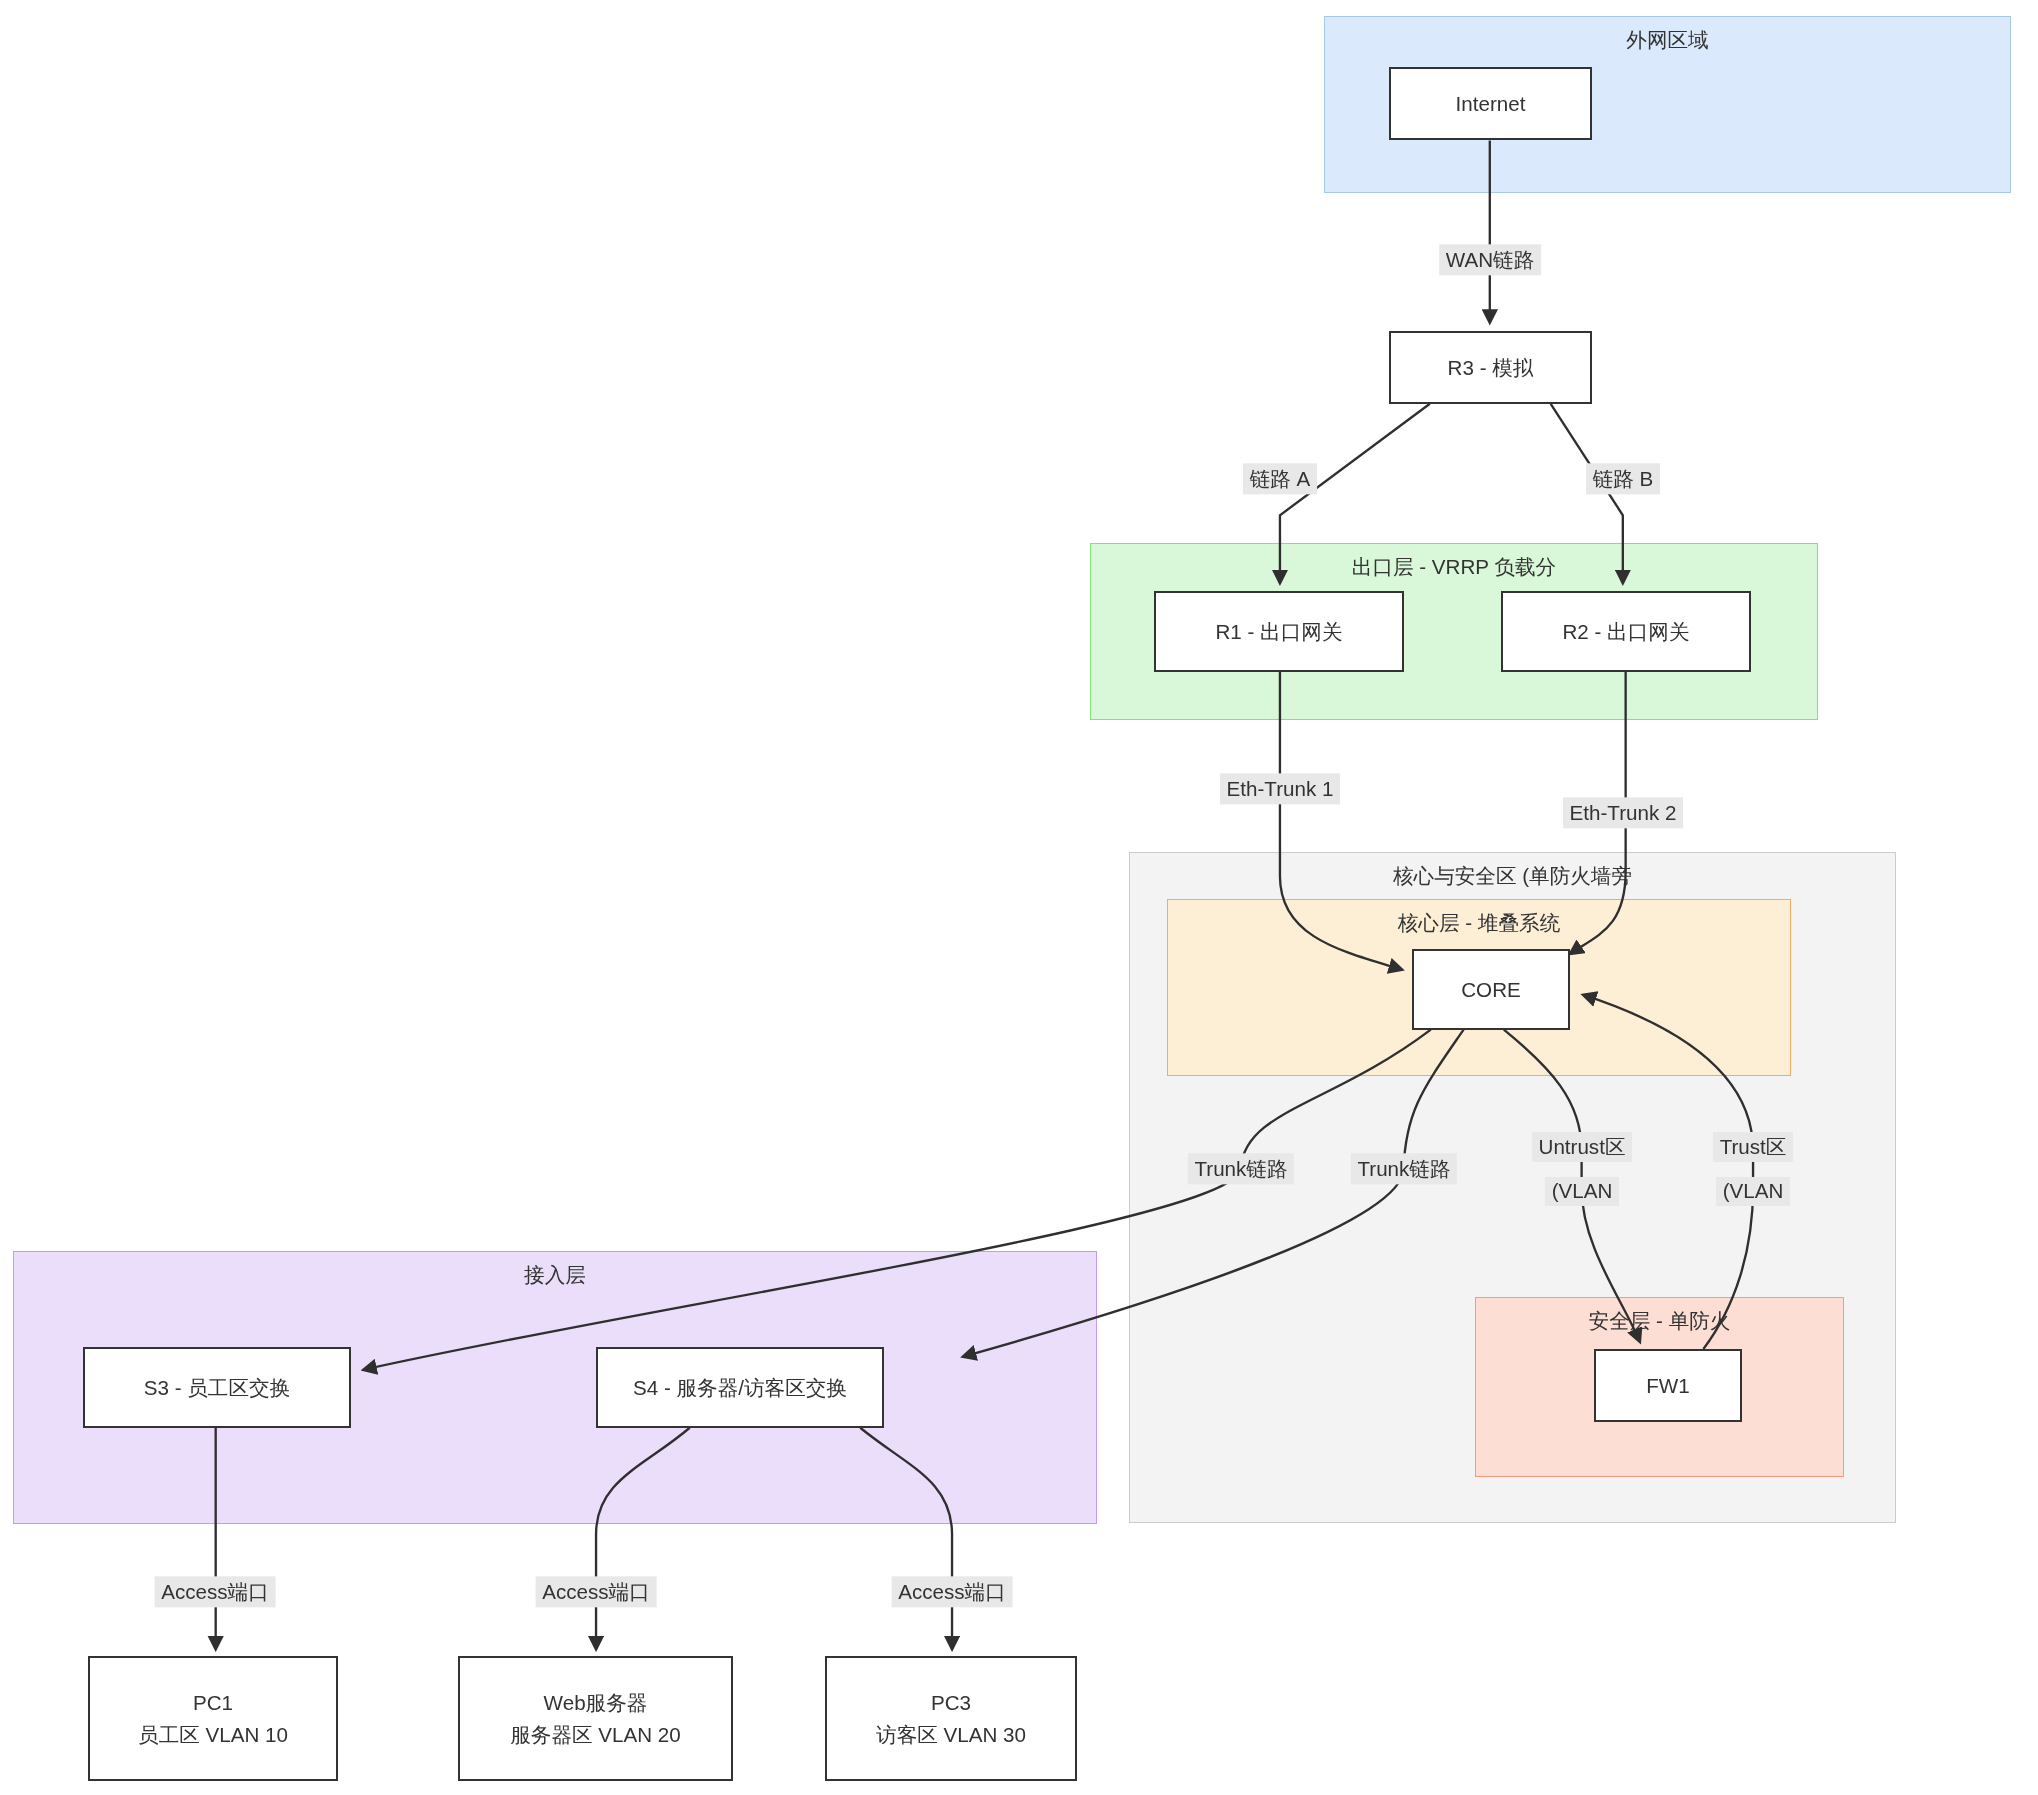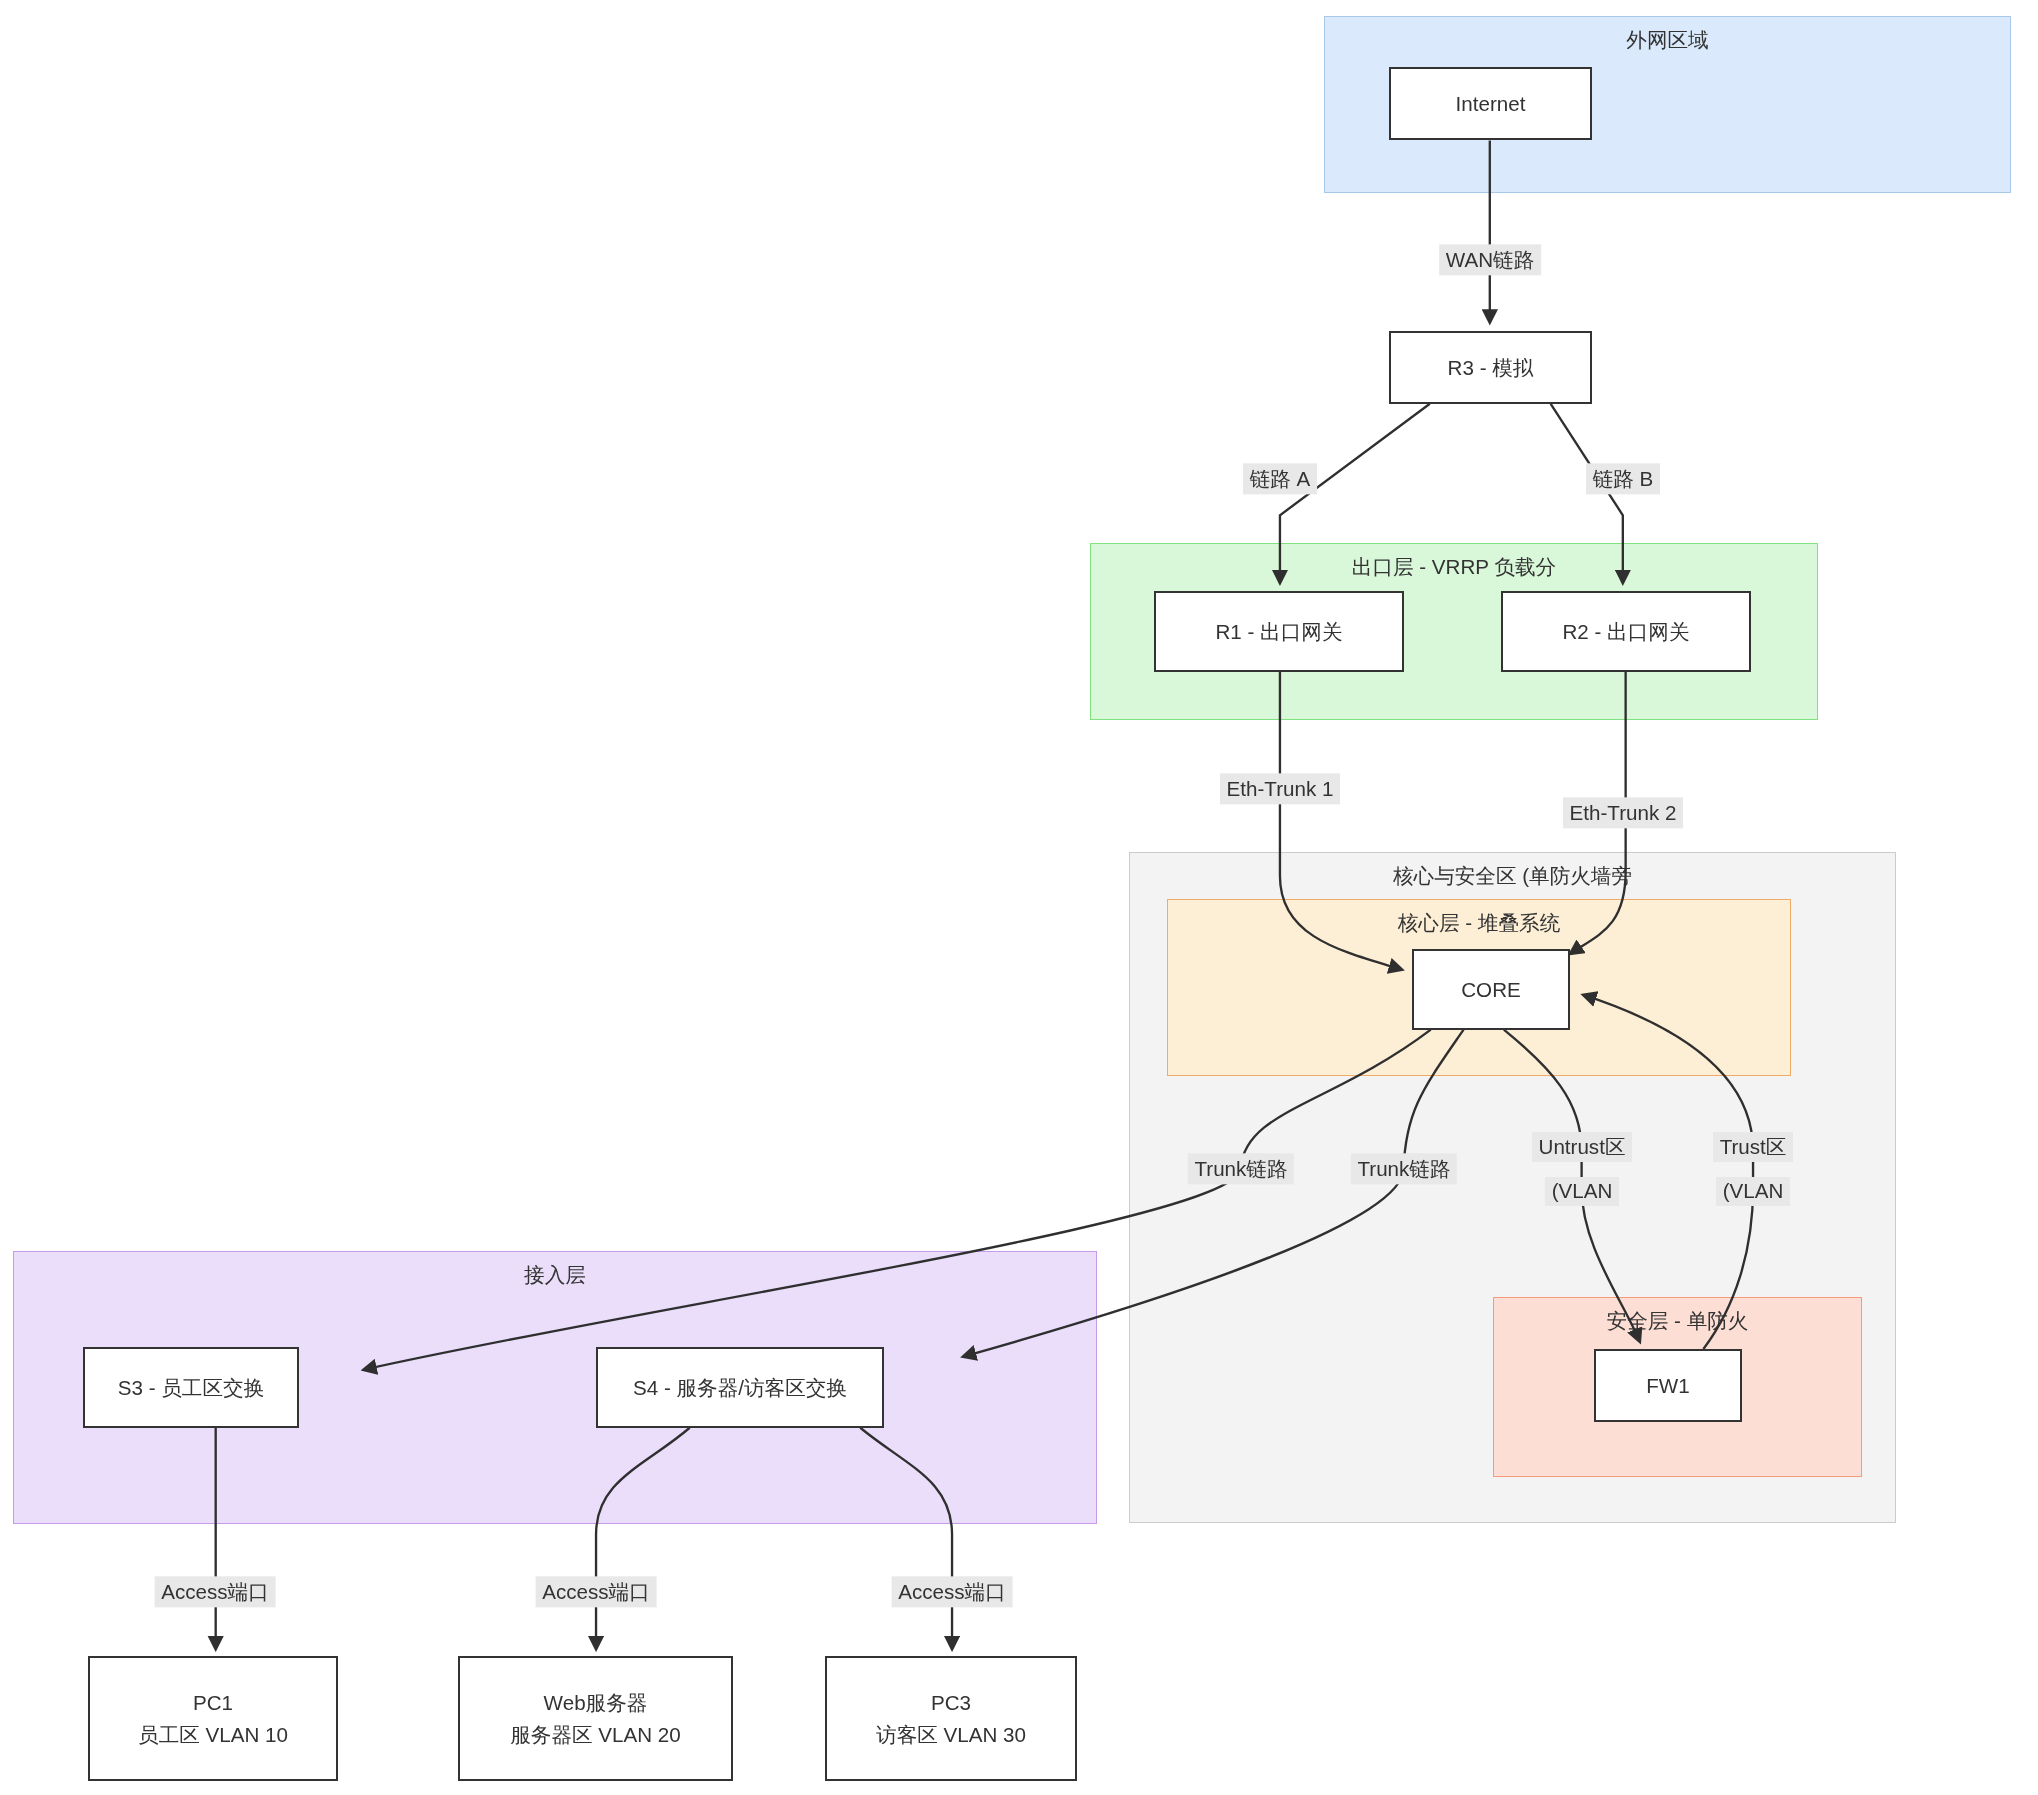--- a/index.html
+++ b/index.html
@@ -106,21 +106,21 @@
   </div>
 
   <div class="region region-gray" style="left:1129px; top:852px; width:767px; height:671px;">
     <span class="region-title">核心与安全区 (单防火墙旁</span>
   </div>
 
   <div class="region region-orange" style="left:1167px; top:899px; width:624px; height:177px;">
     <span class="region-title">核心层 - 堆叠系统</span>
   </div>
 
-  <div class="region region-red" style="left:1475px; top:1297px; width:369px; height:180px;margin-left:18px;">
+  <div class="region region-red" style="left:1475px; top:1297px; width:369px; height:180px;">
     <span class="region-title">安全层 - 单防火</span>
   </div>
 
   <div class="region region-purple" style="left:13px; top:1251px; width:1084px; height:273px;">
     <span class="region-title">接入层</span>
   </div>
 
   <svg class="edges" width="2039" height="1795" viewBox="0 0 2176 1916">
     <defs>
       <marker id="arrow" viewBox="0 0 10 10" refX="8" refY="5" markerWidth="7" markerHeight="7" orient="auto">
@@ -171,21 +171,21 @@
   </div>
 
   <div class="node" style="left:1412px; top:949px; width:158px; height:81px;">
     <span>CORE</span>
   </div>
 
   <div class="node" style="left:1594px; top:1349px; width:148px; height:73px;">
     <span>FW1</span>
   </div>
 
-  <div class="node" style="left:83px; top:1347px; width:216px; height:81px;">
+  <div class="node" style="left:83px; top:1347px; width:268px; height:81px;">
     <span>S3 - 员工区交换</span>
   </div>
 
   <div class="node" style="left:596px; top:1347px; width:288px; height:81px;">
     <span>S4 - 服务器/访客区交换</span>
   </div>
 
   <div class="node" style="left:88px; top:1656px; width:250px; height:125px;">
     <span>PC1</span>
     <span>员工区 VLAN 10</span>

